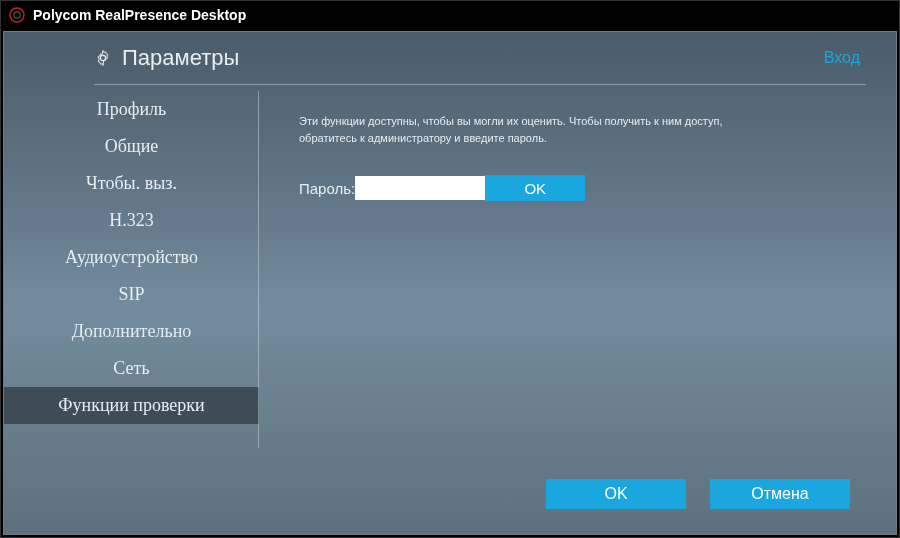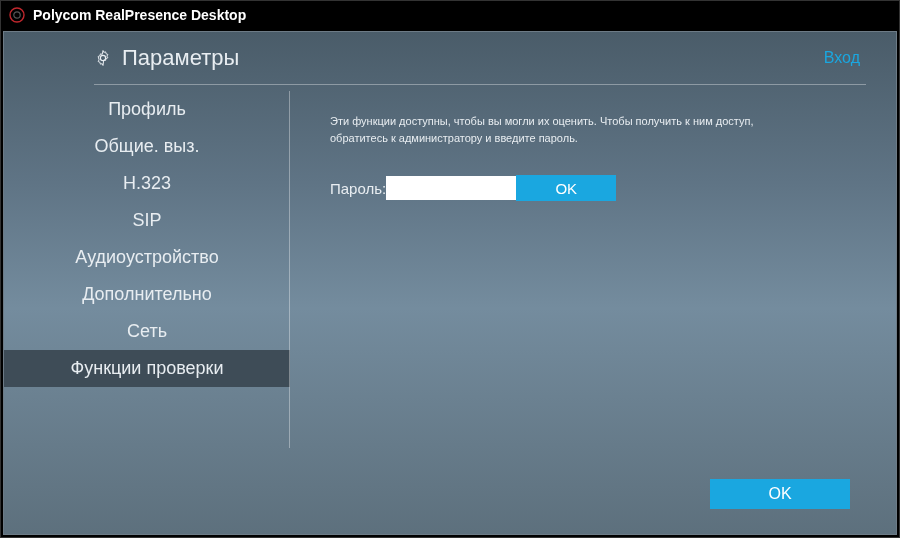--- a/index.html
+++ b/index.html
@@ -7,21 +7,21 @@
   .window { width: 900px; height: 538px; background: #000; border: 1px solid #333; display: flex; flex-direction: column; }
   .titlebar { height: 28px; background: #000; color: #fff; display: flex; align-items: center; padding: 4px 8px; font-size: 14px; font-weight: 600; gap: 8px; }
   .titlebar-icon { width: 16px; height: 16px; display: inline-flex; align-items: center; justify-content: center; }
   .content-frame { flex: 1; margin: 2px; border: 1px solid #6d7b86; border-radius: 0; background: linear-gradient(180deg, #4a5c69 0%, #5f7485 30%, #748c9e 55%, #5d707d 100%); display: flex; flex-direction: column; overflow: hidden; }
   .header-row { height: 52px; display: flex; align-items: center; justify-content: space-between; padding: 0 36px 0 90px; position: relative; }
   .header-title-group { display: flex; align-items: center; gap: 10px; color: #e8edf1; font-size: 22px; font-weight: 400; }
   .gear { width: 18px; height: 18px; display: inline-flex; align-items: center; justify-content: center; color: #e8edf1; }
   .login-link { color: #1aa7e0; font-size: 16px; cursor: pointer; }
   .divider-h { height: 1px; background: rgba(255,255,255,0.35); margin: 0 30px 0 90px; }
   .body-row { flex: 1; display: flex; }
-  .sidebar { width: 286px; display: flex; flex-direction: column; align-items: stretch; padding-top: 6px; position: relative; }
+  .sidebar { width: 255px; display: flex; flex-direction: column; align-items: stretch; padding-top: 6px; position: relative; font-family: Liberation Serif, serif; }
   .sidebar::after { content: ""; position: absolute; right: 0; top: 6px; bottom: 20px; width: 1px; background: rgba(255,255,255,0.35); }
   .side-item { height: 37px; display: flex; align-items: center; justify-content: center; color: #e8edf1; font-size: 18px; cursor: pointer; text-align: center; padding: 0 10px; }
   .side-item.selected { background: #3e4c57; }
   .main { flex: 1; position: relative; padding: 28px 40px 0 40px; color: #e8edf1; }
   .desc { font-size: 11px; line-height: 1.55; max-width: 480px; }
   .pw-row { display: flex; align-items: center; margin-top: 28px; }
   .pw-label { font-size: 15px; }
   .pw-input { width: 130px; height: 24px; background: #fff; border: none; padding: 2px 6px; font-size: 14px; color: #000; }
   .btn { height: 26px; min-width: 110px; background: #1aa7e0; color: #fff; border: none; font-size: 15px; display: inline-flex; align-items: center; justify-content: center; cursor: pointer; padding: 12px 18px; }
   .btn-small { min-width: 100px; }
@@ -60,30 +60,33 @@
 
     <div class="divider-h"></div>
 
     <div class="body-row">
 
       <div class="sidebar">
         <div class="side-item">
             <span>Профиль</span>
           </div>
         <div class="side-item">
-            <span>Общие. выз.</span>
+            <span>Общие</span>
+          </div>
+        <div class="side-item">
+            <span>Чтобы. выз.</span>
           </div>
         <div class="side-item">
             <span>H.323</span>
           </div>
         <div class="side-item">
-            <span>SIP</span>
+            <span>Аудиоустройство</span>
           </div>
         <div class="side-item">
-            <span>Аудиоустройство</span>
+            <span>SIP</span>
           </div>
         <div class="side-item">
             <span>Дополнительно</span>
           </div>
         <div class="side-item">
             <span>Сеть</span>
           </div>
         <div class="side-item selected">
             <span>Функции проверки</span>
           </div>
@@ -95,16 +98,17 @@
           <span class="pw-label">Пароль:</span>
           <input type="password" class="pw-input" value="" style="">
           <button class="btn btn-small">OK</button>
         </div>
       </div>
 
     </div>
 
     <div class="footer-row">
       <button class="btn">OK</button>
+      <button class="btn">Отмена</button>
     </div>
 
   </div>
 </div>
 
 </body></html>

